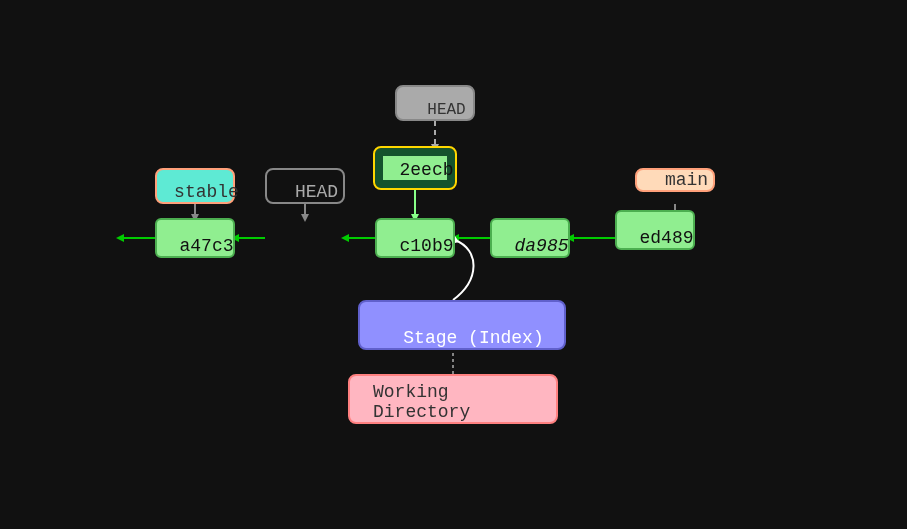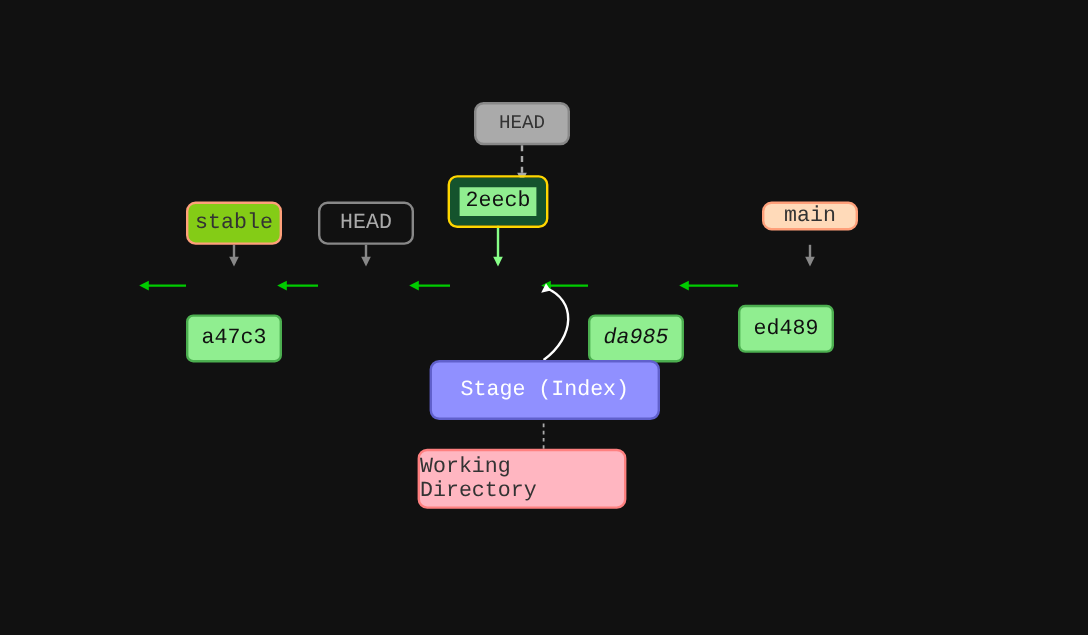--- a/index.html
+++ b/index.html
@@ -19,34 +19,34 @@
     svg#diagram {
       position: absolute;
       top: 0; left: 0;
       width: 907px;
       height: 529px;
     }
     .node-box {
       position: absolute;
       border-radius: 6px;
       display: flex;
-      align-items: center;
+      align-items: flex-end;
       justify-content: center;
       font-size: 18px;
       font-weight: 400;
       color: #111;
+      padding-left: 23px;
     }
     
     .commit {
       background: #90EE90;
       border: 2px solid #4CAF50;
       width: 80px;
       height: 40px;
       color: #111;
-      margin-top: 44px;
     }
     
     .head-pointer {
       background: #aaa;
       border: 2px solid #888;
       width: 80px;
       height: 36px;
       color: #333;
       border-radius: 8px;
       font-size: 16px;
@@ -65,52 +65,52 @@
     .commit-current {
       background: #90EE90;
       border: 8px solid #14532d;
       outline: 2px solid #FFD700;
       width: 80px;
       height: 40px;
       color: #111;
     }
     
     .branch-stable {
-      background: #84cc16;
+      background: #5eead4;
       border: 2px solid #FFA07A;
       width: 80px;
       height: 36px;
       border-radius: 8px;
       color: #333;
       font-size: 18px;
     }
     .branch-main {
       background: #FFDAB9;
       border: 2px solid #FFA07A;
       width: 80px;
       height: 24px;
       border-radius: 8px;
       color: #333;
       font-size: 18px;
     }
     
     .stage-box {
       background: #9090FF;
       border: 2px solid #6060CC;
-      width: 192px;
+      width: 208px;
       height: 50px;
       border-radius: 8px;
       color: #fff;
       font-size: 18px;
     }
     
     .working-box {
       background: #FFB6C1;
       border: 2px solid #FF8080;
-      width: 174px;
+      width: 210px;
       height: 50px;
       border-radius: 8px;
       color: #333;
       font-size: 18px;
     }
   </style>
 </head>
 <body>
 
 <div id="canvas">
@@ -170,20 +170,23 @@
 
   <div class="node-box commit-current" style="left:375px; top:148px;">
     <span>2eecb</span>
   </div>
 
   <div class="node-box commit" style="left:155px; top:218px;">
     <span>a47c3</span>
   </div>
 
 
+  <div class="node-box commit" style="left:375px; top:218px;">
+    <span>c10b9</span>
+  </div>
 
   <div class="node-box commit" style="left:490px; top:218px;font-style:italic;">
     <span>da985</span>
   </div>
 
   <div class="node-box commit" style="left:615px; top:210px;">
     <span>ed489</span>
   </div>
 
   <div class="node-box stage-box" style="left:358px; top:300px;">

